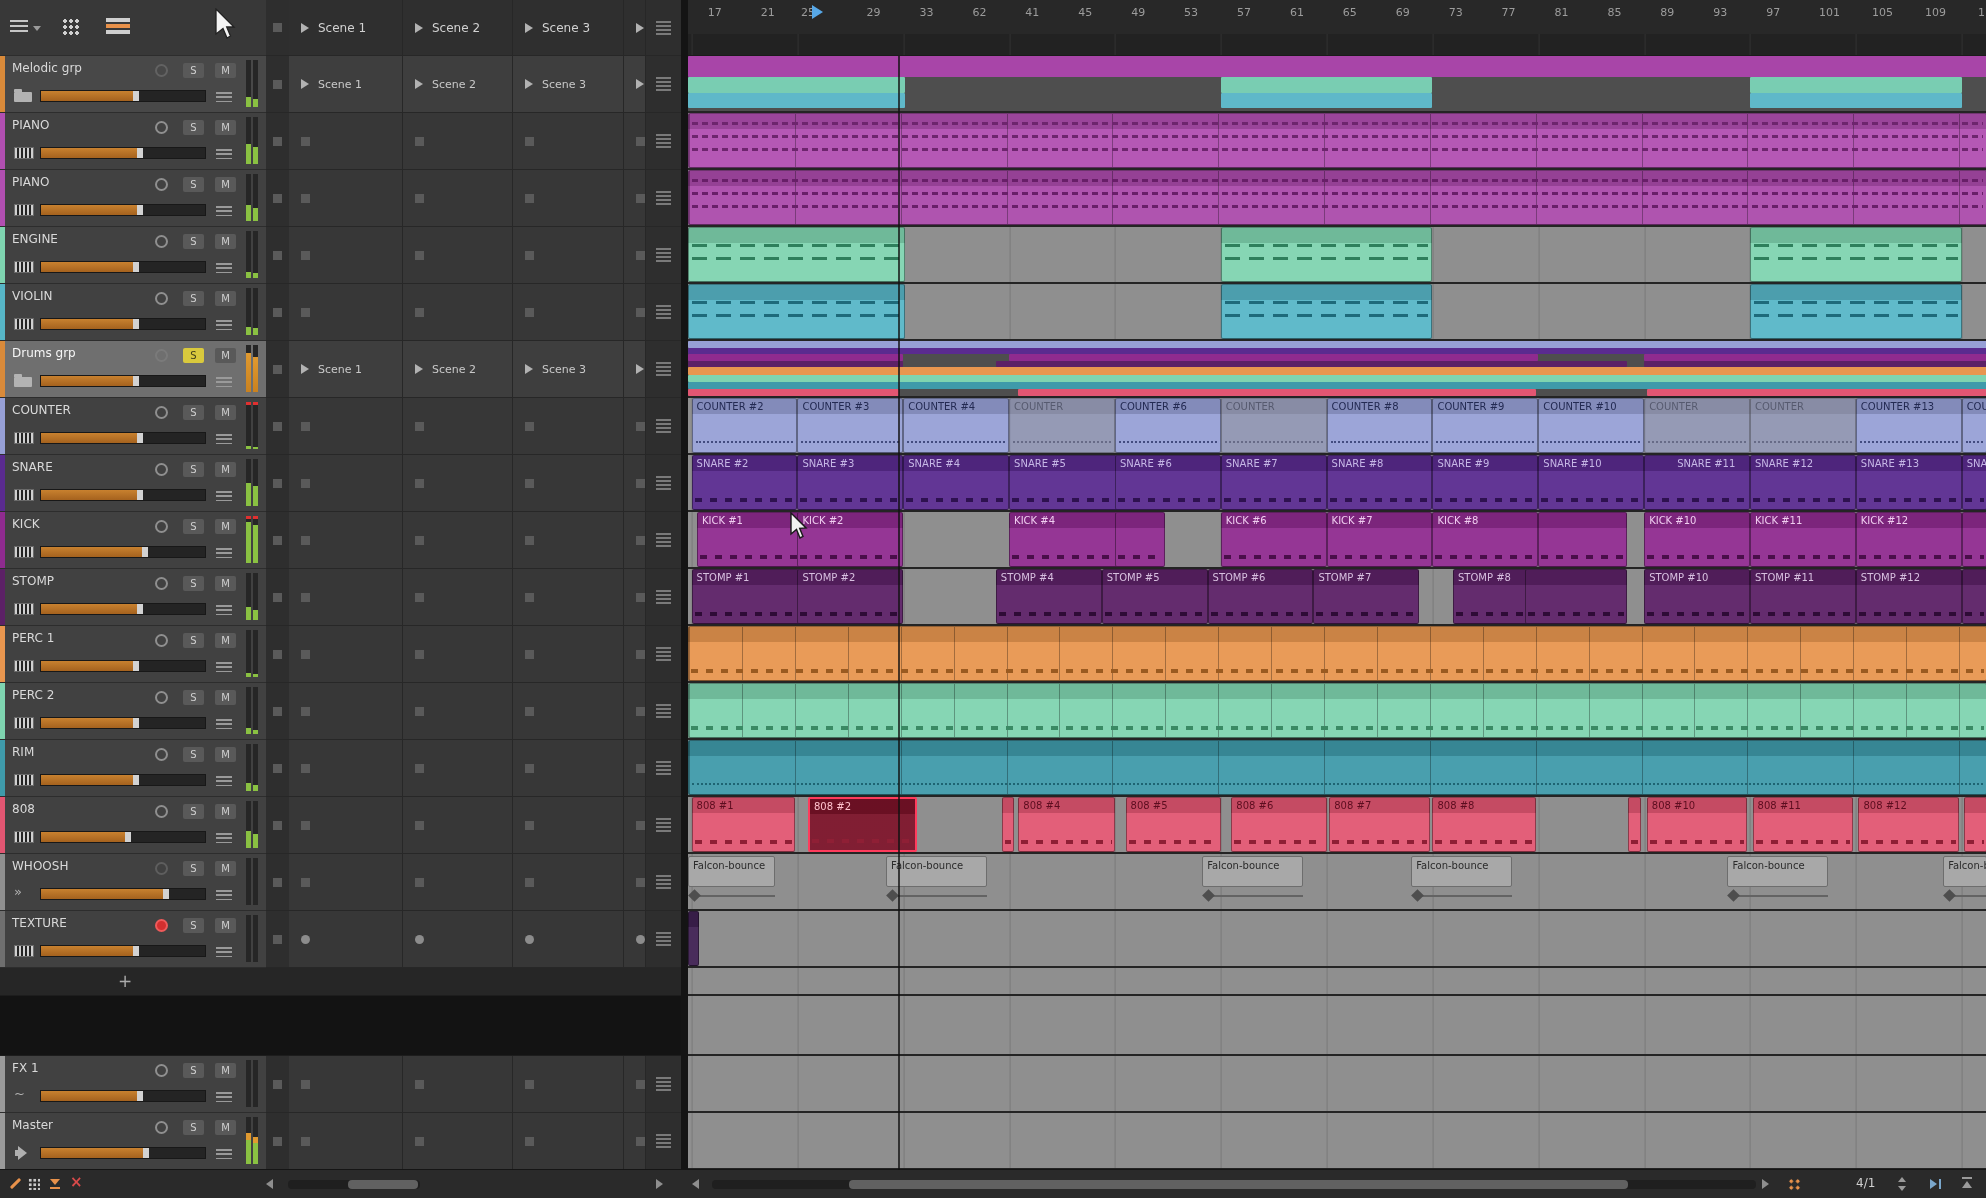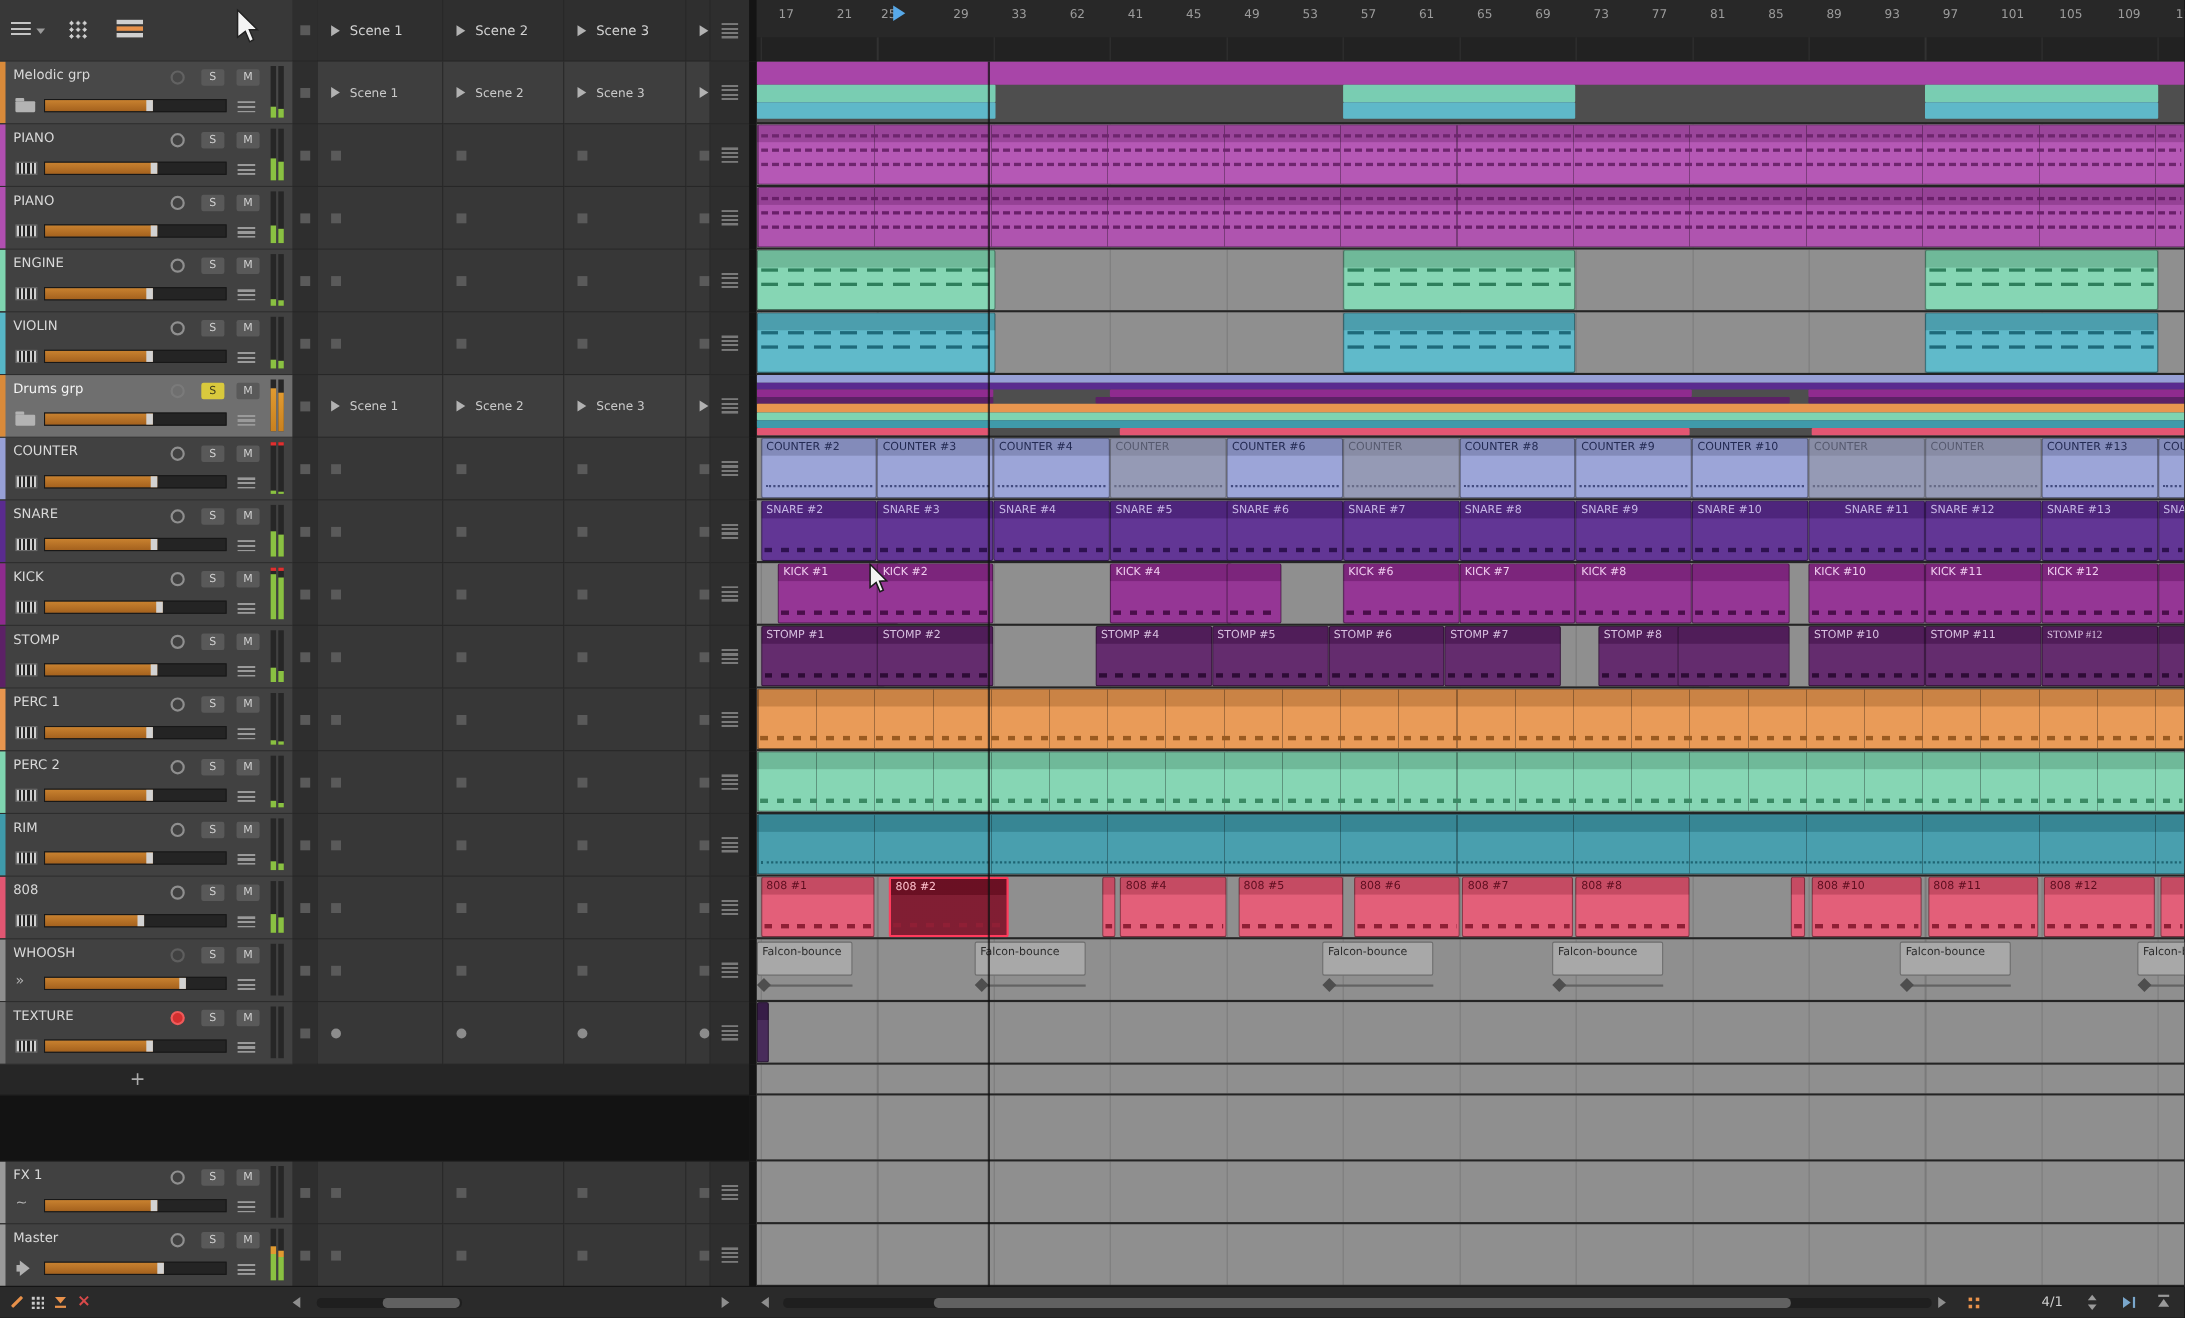--- a/index.html
+++ b/index.html
@@ -753,21 +753,21 @@
           <div class="stop-sq"></div>
         </div>
         <div class="cell c-scene" style="width: 22px;">
           <div class="stop-sq"></div>
         </div>
         <div class="cell c-alt">
           <div class="lines4"></div>
         </div>
         <div class="cell c-div"></div>
         <div class="cell c-arr">
-          <div class="clip" style="left: 19px; width: 110px; background-color: rgb(143, 43, 143);">
+          <div class="clip" style="left: 9px; width: 110px; background-color: rgb(143, 43, 143);">
             <span class="lbl" style="color: rgb(240, 205, 240);">KICK #1</span>
             <div class="pat" style="left: 2px; right: 2px; bottom: 7px; height: 4px; background: repeating-linear-gradient(90deg, rgb(74, 14, 74) 0px, rgb(74, 14, 74) 7px, transparent 7px, transparent 15px);"></div>
           </div>
           <div class="clip" style="left: 109.412px; width: 105.84px; background-color: rgb(143, 43, 143);">
             <span class="lbl" style="color: rgb(240, 205, 240);">KICK #2</span>
             <div class="pat" style="left: 2px; right: 2px; bottom: 7px; height: 4px; background: repeating-linear-gradient(90deg, rgb(74, 14, 74) 0px, rgb(74, 14, 74) 7px, transparent 7px, transparent 15px);"></div>
           </div>
           <div class="clip" style="left: 321.092px; width: 111px; background-color: rgb(143, 43, 143);">
             <span class="lbl" style="color: rgb(240, 205, 240);">KICK #4</span>
             <div class="pat" style="left: 2px; right: 2px; bottom: 7px; height: 4px; background: repeating-linear-gradient(90deg, rgb(74, 14, 74) 0px, rgb(74, 14, 74) 7px, transparent 7px, transparent 15px);"></div>
@@ -882,21 +882,21 @@
           </div>
           <div class="clip" style="left: 956.132px; width: 105.84px; background-color: rgb(92, 33, 102);">
             <span class="lbl" style="color: rgb(216, 192, 224);">STOMP #10</span>
             <div class="pat" style="left: 2px; right: 2px; bottom: 7px; height: 4px; background: repeating-linear-gradient(90deg, rgb(46, 11, 54) 0px, rgb(46, 11, 54) 7px, transparent 7px, transparent 15px);"></div>
           </div>
           <div class="clip" style="left: 1061.97px; width: 105.84px; background-color: rgb(92, 33, 102);">
             <span class="lbl" style="color: rgb(216, 192, 224);">STOMP #11</span>
             <div class="pat" style="left: 2px; right: 2px; bottom: 7px; height: 4px; background: repeating-linear-gradient(90deg, rgb(46, 11, 54) 0px, rgb(46, 11, 54) 7px, transparent 7px, transparent 15px);"></div>
           </div>
           <div class="clip" style="left: 1167.81px; width: 105.84px; background-color: rgb(92, 33, 102);">
-            <span class="lbl" style="color: rgb(216, 192, 224); font-family: Liberation Serif, serif;">STOMP #12</span>
+            <span class="lbl" style="color: rgb(216, 192, 224);">STOMP #12</span>
             <div class="pat" style="left: 2px; right: 2px; bottom: 7px; height: 4px; background: repeating-linear-gradient(90deg, rgb(46, 11, 54) 0px, rgb(46, 11, 54) 7px, transparent 7px, transparent 15px);"></div>
           </div>
           <div class="clip" style="left: 1273.65px; width: 25.137px; background-color: rgb(92, 33, 102);">
             <div class="pat" style="left: 2px; right: 2px; bottom: 7px; height: 4px; background: repeating-linear-gradient(90deg, rgb(46, 11, 54) 0px, rgb(46, 11, 54) 7px, transparent 7px, transparent 15px);"></div>
           </div>
         </div>
       </div>
       <div class="row" style="height: 57px;">
         <div class="cell c-panel">
           <div class="strip" style="background: rgb(232, 150, 79);"></div>

